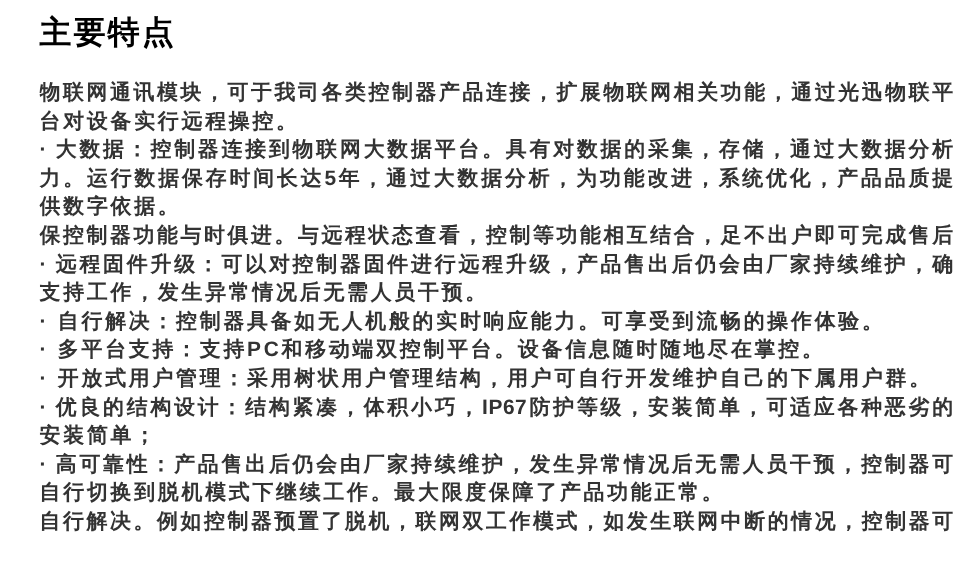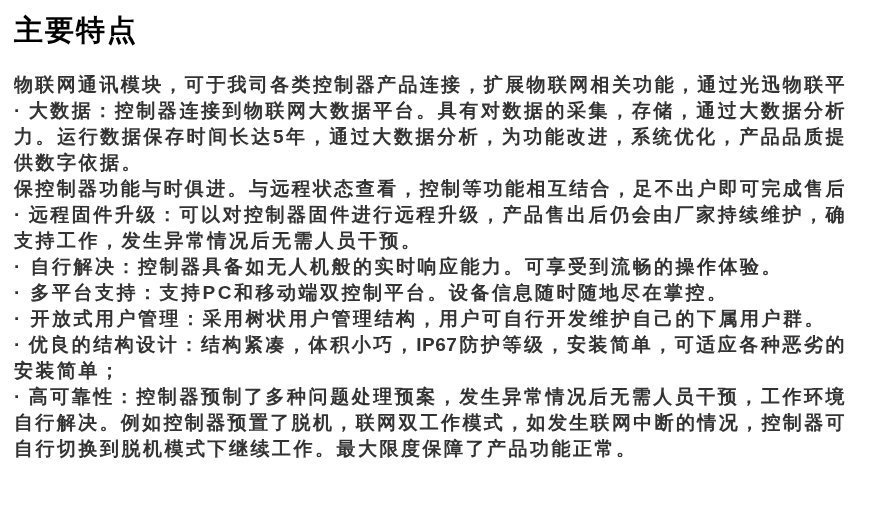--- a/index.html
+++ b/index.html
@@ -6,21 +6,21 @@
   html, body {
     width: 871px;
     height: 525px;
     background: #ffffff;
     font-family: "Liberation Sans", sans-serif;
     overflow: hidden;
   }
   .page {
     width: 871px;
     height: 525px;
-    padding: 13px 16px 0 14px;
+    padding: 13px 16px 0 36px;
     background: #ffffff;
   }
   .page-title {
     font-size: 29px;
     line-height: 34px;
     font-weight: 700;
     color: #000000;
     letter-spacing: 2px;
   }
   .content {
@@ -46,20 +46,21 @@
   }
 </style>
 </head>
 <body>
 
 <div class="page">
   <h1 class="page-title">主要特点</h1>
   <div class="content">
       <div class="para">
         <div class="line fill">物联网通讯模块，可于我司各类控制器产品连接，扩展物联网相关功能，通过光迅物联平</div>
+        <div class="line">台对设备实行远程操控。</div>
       </div>
       <div class="para">
         <div class="line fill">· 大数据：控制器连接到物联网大数据平台。具有对数据的采集，存储，通过大数据分析</div>
         <div class="line fill">力。运行数据保存时间长达5年，通过大数据分析，为功能改进，系统优化，产品品质提</div>
         <div class="line">供数字依据。</div>
       </div>
       <div class="para">
         <div class="line fill">保控制器功能与时俱进。与远程状态查看，控制等功能相互结合，足不出户即可完成售后</div>
         <div class="line fill">· 远程固件升级：可以对控制器固件进行远程升级，产品售出后仍会由厂家持续维护，确</div>
         <div class="line">支持工作，发生异常情况后无需人员干预。</div>
@@ -71,18 +72,18 @@
         <div class="line">· 多平台支持：支持PC和移动端双控制平台。设备信息随时随地尽在掌控。</div>
       </div>
       <div class="para">
         <div class="line">· 开放式用户管理：采用树状用户管理结构，用户可自行开发维护自己的下属用户群。</div>
       </div>
       <div class="para">
         <div class="line fill">· 优良的结构设计：结构紧凑，体积小巧，IP67防护等级，安装简单，可适应各种恶劣的</div>
         <div class="line">安装简单；</div>
       </div>
       <div class="para">
-        <div class="line fill">· 高可靠性：控制器预制了多种问题处理预案，发生异常情况后无需人员干预，工作环境</div>
+        <div class="line fill">· 高可靠性：产品售出后仍会由厂家持续维护，发生异常情况后无需人员干预，控制器可</div>
+        <div class="line">自行切换到脱机模式下继续工作。最大限度保障了产品功能正常。</div>
         <div class="line fill">自行解决。例如控制器预置了脱机，联网双工作模式，如发生联网中断的情况，控制器可</div>
-        <div class="line">自行切换到脱机模式下继续工作。最大限度保障了产品功能正常。</div>
       </div>
     </div>
 </div>
 
 </body></html>

